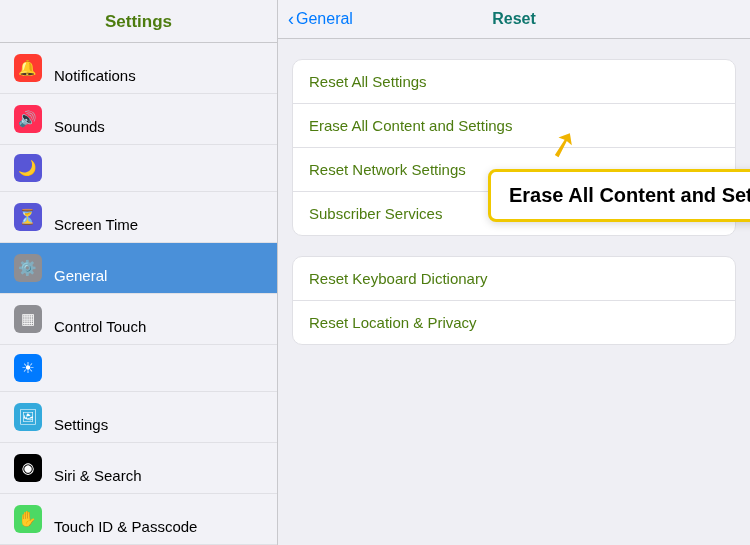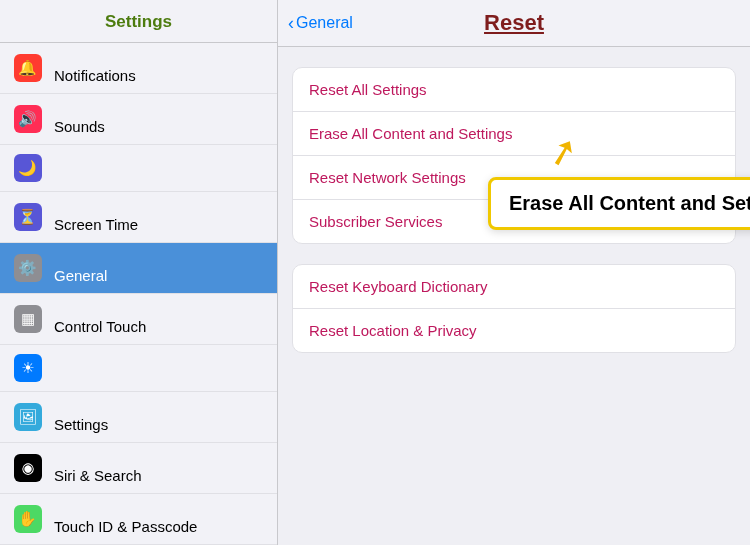--- a/index.html
+++ b/index.html
@@ -122,24 +122,23 @@
       font-size: 16px;
       cursor: pointer;
     }
 
     .back-chevron {
       font-size: 18px;
       margin-right: 2px;
     }
 
     .main-header-title {
-      font-size: 22px;
+      font-size: 16px;
       font-weight: 600;
-      color: #7f1d1d;
-      text-decoration: underline;
+      color: #0f766e;
     }
 
     .main-body {
       flex: 1;
       overflow-y: auto;
       padding: 20px 14px;
       position: relative;
     }
 
     .settings-group {
@@ -157,21 +156,21 @@
       border-bottom: 1px solid #e0e0e5;
       cursor: pointer;
     }
 
     .settings-row:last-child {
       border-bottom: none;
     }
 
     .settings-row-label {
       font-size: 15px;
-      color: #be185d;
+      color: #4d7c0f;
     }
 
     
     .callout-container {
       position: absolute;
       top: 90px;
       left: 210px;
       display: flex;
       flex-direction: column;
       align-items: flex-start;

